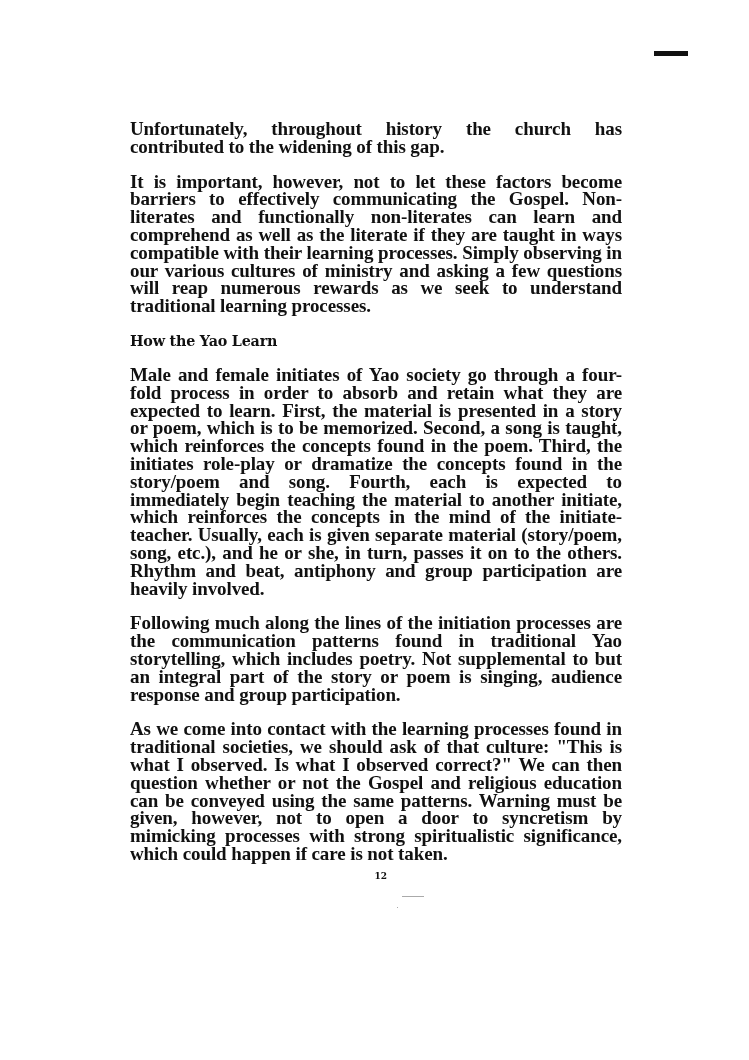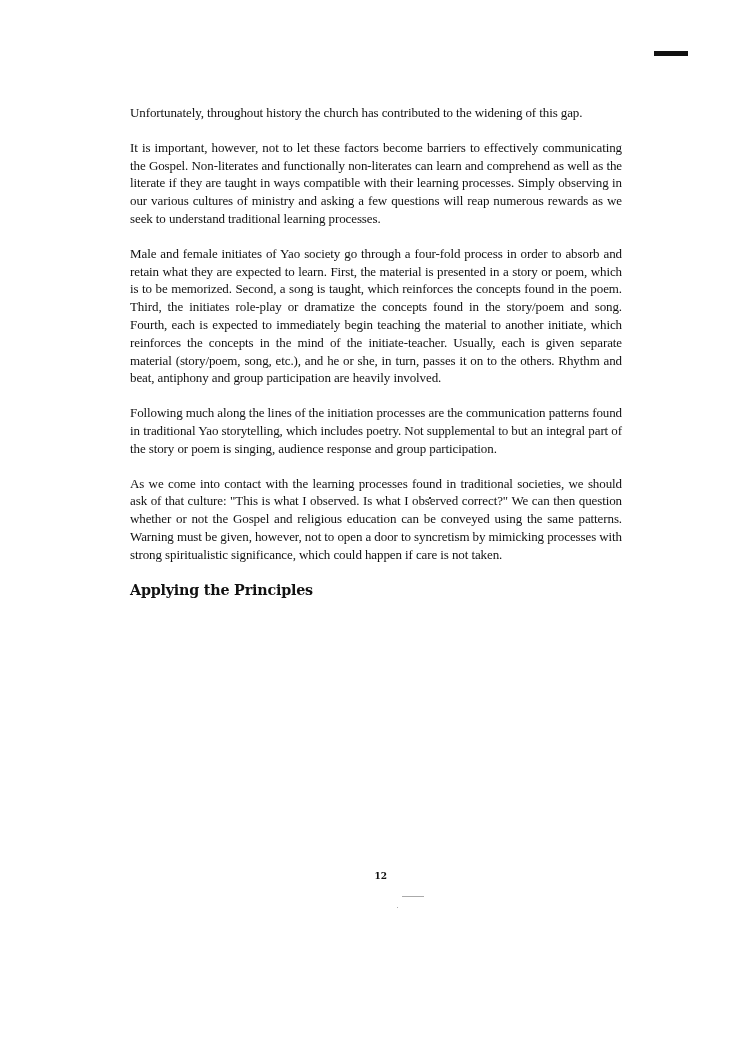--- a/index.html
+++ b/index.html
@@ -23,25 +23,26 @@
       height: 5px;
       background: #111;
     }
     .page {
       position: absolute;
       left: 130px;
       top: 104px;
       width: 492px;
     }
     p.para {
-      margin: 0 0 17px 0;
-      font-size: 13px;
+      margin: 16px 0 17px 0;
+      font-size: 19px;
       line-height: 17.8px;
       text-align: justify;
       letter-spacing: -0.1px;
+      font-weight: bold;
     }
     h2.heading {
       margin: 0 0 16px 0;
       font-size: 14.3px;
       line-height: 18px;
       font-weight: bold;
       font-family: "DejaVu Serif", serif;
       letter-spacing: -0.2px;
     }
     .page-number {
@@ -60,23 +61,23 @@
     }
   </style>
 </head>
 <body>
 
 <div class="corner-mark"></div>
 
 <div class="page">
   <p class="para">Unfortunately, throughout history the church has contributed to the widening of this gap.</p>
   <p class="para">It is important, however, not to let these factors become barriers to effectively communicating the Gospel.  Non-literates and functionally non-literates can learn and comprehend as well as the literate if they are taught in ways compatible with their learning processes.  Simply observing in our various cultures of ministry and asking a few questions will reap numerous rewards as we seek to understand traditional learning processes.</p>
+  <h2 class="heading">How the Yao Learn</h2>
   <p class="para">Male and female initiates of Yao society go through a four-fold process in order to absorb and retain what they are expected to learn.  First, the material is presented in a story or poem, which is to be memorized.  Second, a song is taught, which reinforces the concepts found in the poem.  Third, the initiates role-play or dramatize the concepts found in the story/poem and song.  Fourth, each is expected to immediately begin teaching the material to another initiate, which reinforces the concepts in the mind of the initiate-teacher.  Usually, each is given separate material (story/poem, song, etc.), and he or she, in turn, passes it on to the others.  Rhythm and beat, antiphony and group participation are heavily involved.</p>
   <p class="para">Following much along the lines of the initiation processes are the communication patterns found in traditional Yao storytelling, which includes poetry.  Not supplemental to but an integral part of the story or poem is singing, audience response and group participation.</p>
   <p class="para">As we come into contact with the learning processes found in traditional societies, we should ask of that culture:  "This is what I observed.  Is what I observed correct?"  We can then question whether or not the Gospel and religious education can be conveyed using the same patterns.  Warning must be given, however, not to open a door to syncretism by mimicking processes with strong spiritualistic significance, which could happen if care is not taken.</p>
-  <h2 class="heading">Applying the Principles</h2>
 </div>
 
 <div class="page-number">12</div>
 
 <div class="speck" style="left:402px;top:896px;width:22px;height:1px;"></div>
 <div class="speck" style="left:397px;top:907px;width:1px;height:1px;"></div>
 <div class="speck" style="left:429px;top:497px;width:2px;height:2px;background:#333;"></div>
 
 </body></html>

